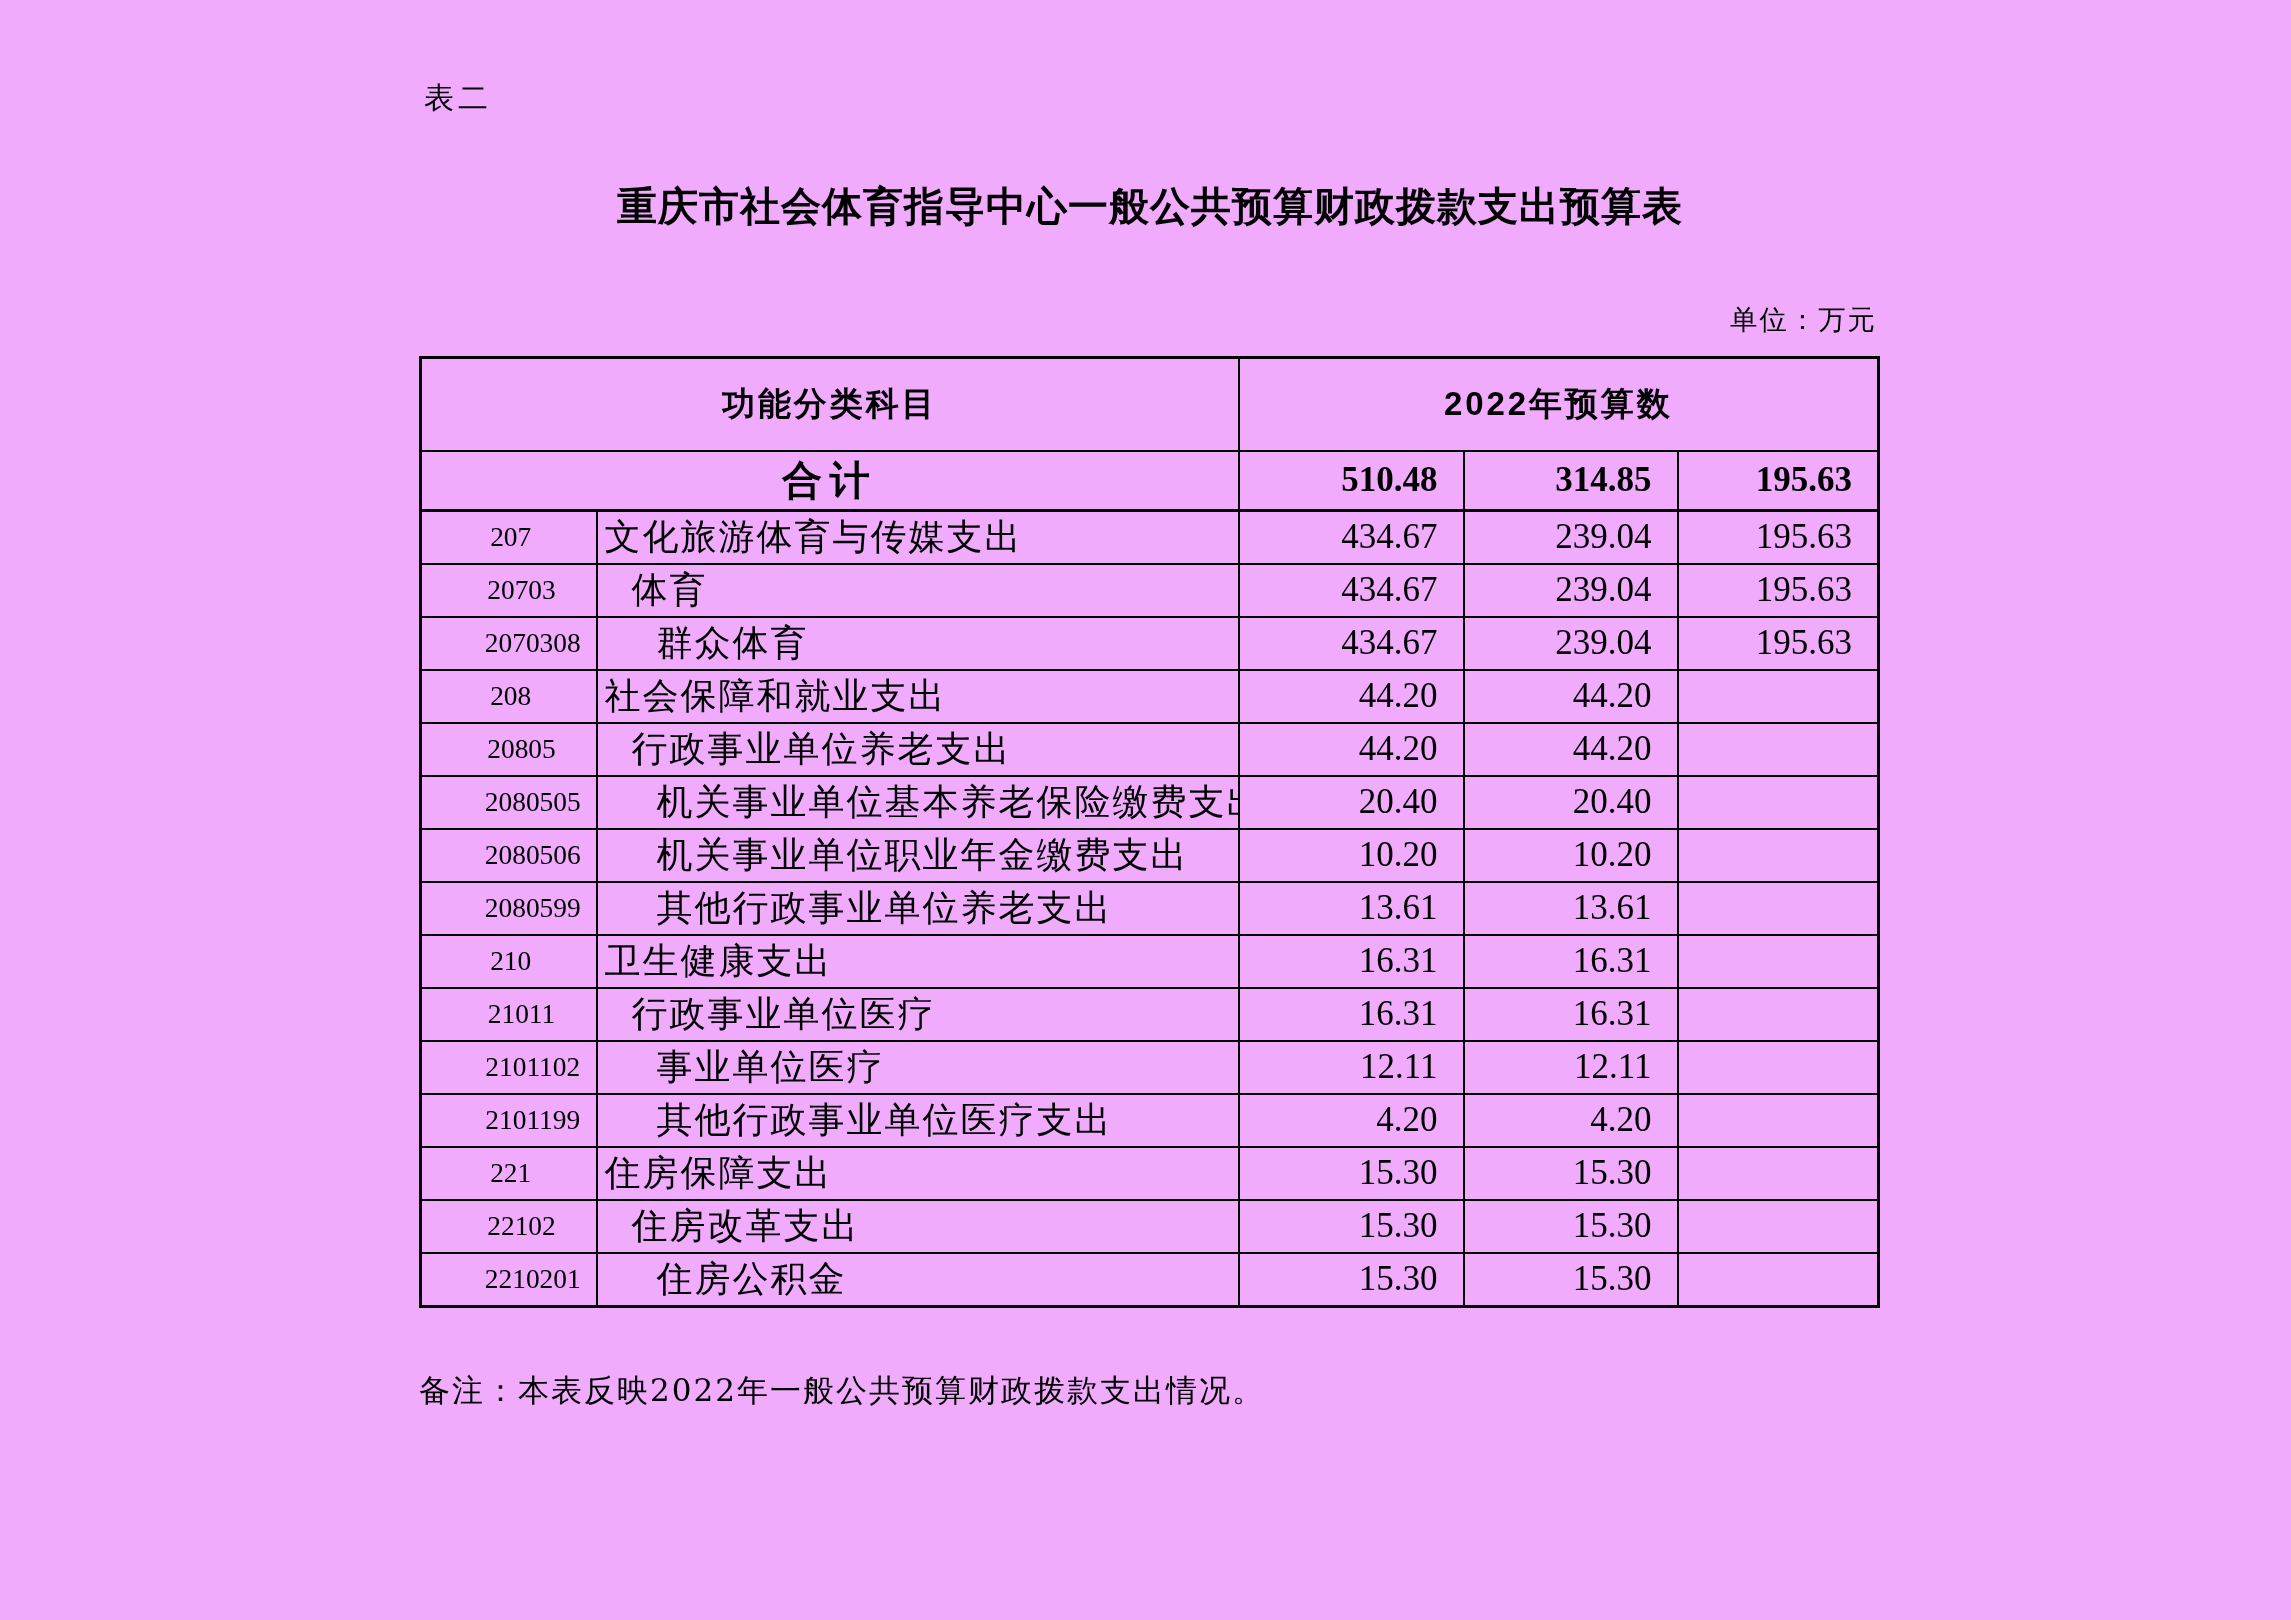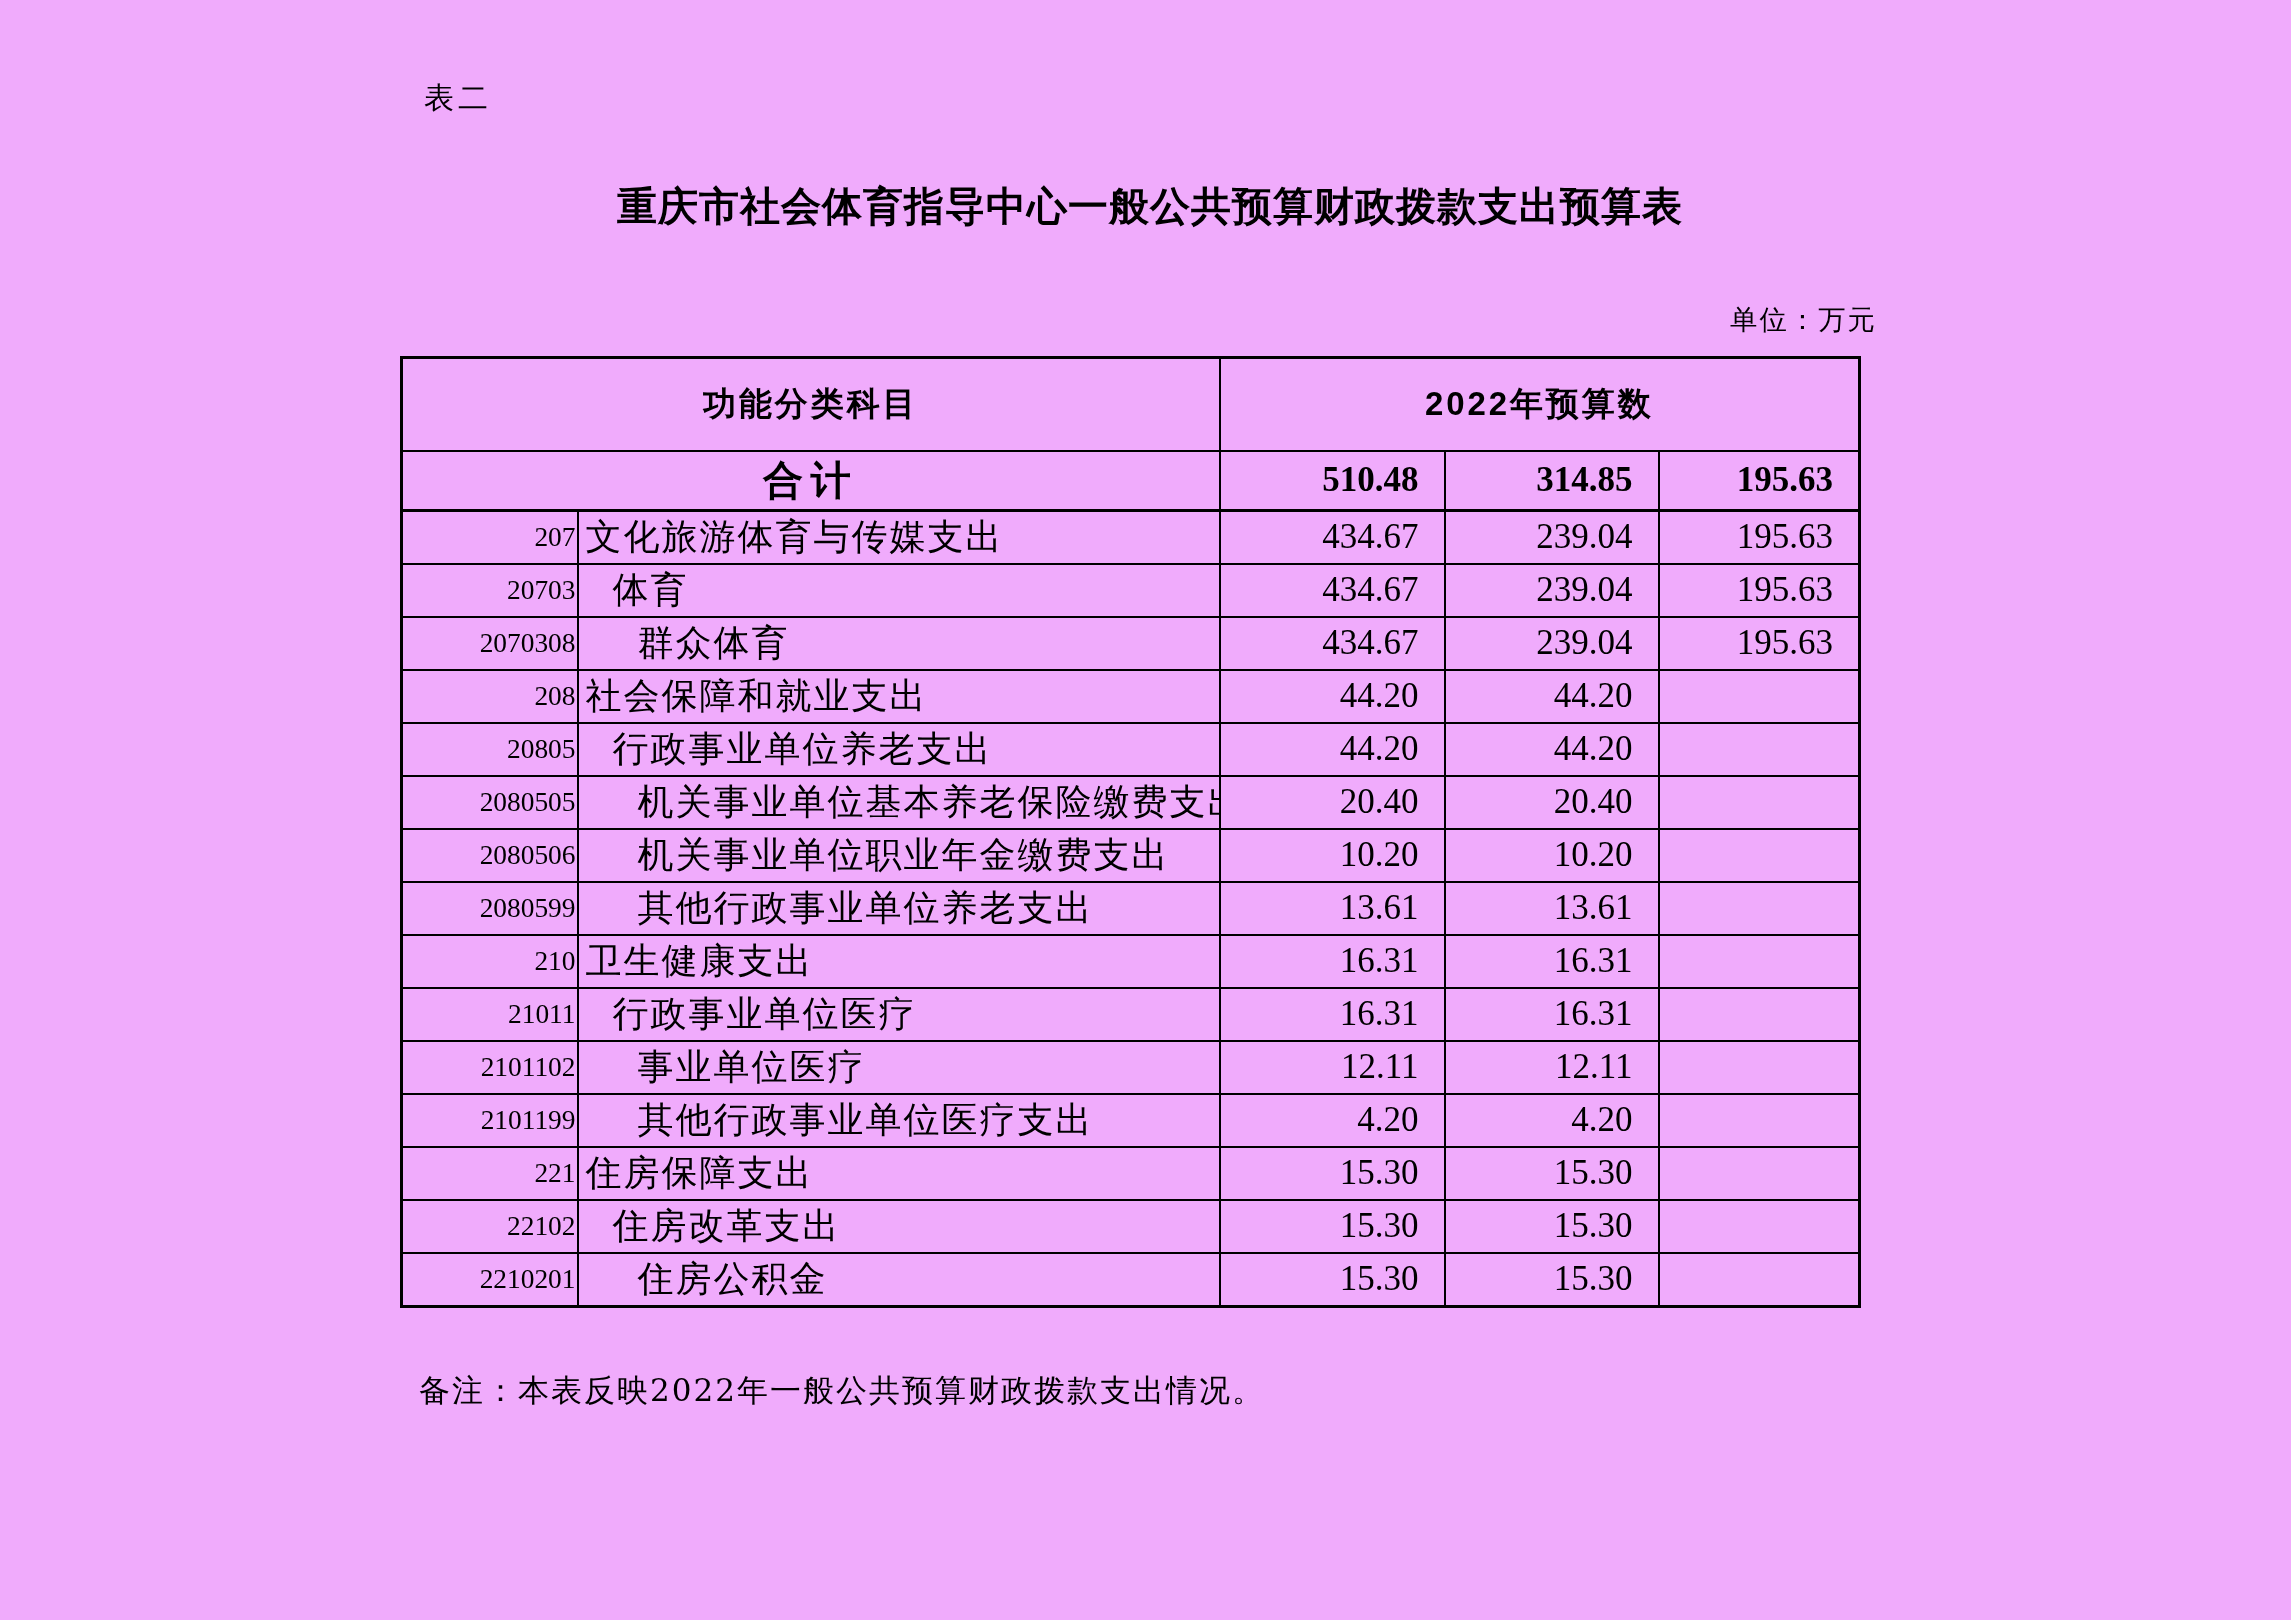--- a/index.html
+++ b/index.html
@@ -4,31 +4,31 @@
 <style>
   html,body{margin:0;padding:0;background:#ffffff;}
   body{width:2292px;height:1620px;position:relative;font-family:"Liberation Serif",serif;color:#000;}
   .page{position:absolute;inset:0;background:#f0abfc;}
 
   .table-no{position:absolute;left:424px;top:78px;font-size:30px;letter-spacing:3.9px;font-family:"DejaVu Serif",serif;}
   .doc-title{position:absolute;left:419px;top:179px;width:1462px;text-align:center;font-size:40px;font-weight:bold;letter-spacing:1px;font-family:"Liberation Serif",serif;}
   .unit-label{position:absolute;right:415px;top:302px;font-size:27.4px;letter-spacing:2px;font-family:"DejaVu Serif",serif;}
   .note-line{position:absolute;left:419px;top:1370px;font-size:31px;letter-spacing:2px;font-family:"DejaVu Serif",serif;}
 
-  table.budget{position:absolute;left:400px;top:356px;width:1458px;border-collapse:collapse;table-layout:fixed;border:3.9px solid #000;}
+  table.budget{position:absolute;left:419px;top:356px;width:1458px;border-collapse:collapse;table-layout:fixed;border:3.9px solid #000;}
   table.budget td,table.budget th{border:2px solid #000;border-top-width:2.9px;border-bottom-width:2.9px;vertical-align:middle;overflow:hidden;white-space:nowrap;}
   table.budget th{font-family:"Liberation Sans",sans-serif;font-weight:bold;font-size:33px;letter-spacing:2.9px;text-align:center;font-weight:700;}
   tr.hrow1{height:93px;}
   tr.hrow2{height:80px;}
   tr.total-row{height:59px;}
   tr.total-row td{border-bottom-width:3.9px;}
   tr.data-row{height:51px;}
   td.name-col-border{border-right-width:2.9px;}
   th.name-col-border{border-right-width:2.9px;}
-  td.code{font-size:27.4px;text-align:right;}
+  td.code{font-size:27.4px;text-align:center;}
   td.name{font-size:36px;letter-spacing:2px;text-align:left;}
   td.num{font-size:35px;text-align:right;padding-right:25px;border-radius:27px;}
   tr.total-row td.label{font-weight:bold;font-size:40px;text-align:center;letter-spacing:7.8px;}
   tr.total-row td.num{font-weight:bold;}
   .ind1{padding-left:4.9px;}
   .ind2{padding-left:26.5px;}
   .ind3{padding-left:49px;}
   .nind1{padding-left:6.9px;}
   .nind2{padding-left:34px;}
   .nind3{padding-left:59px;}

